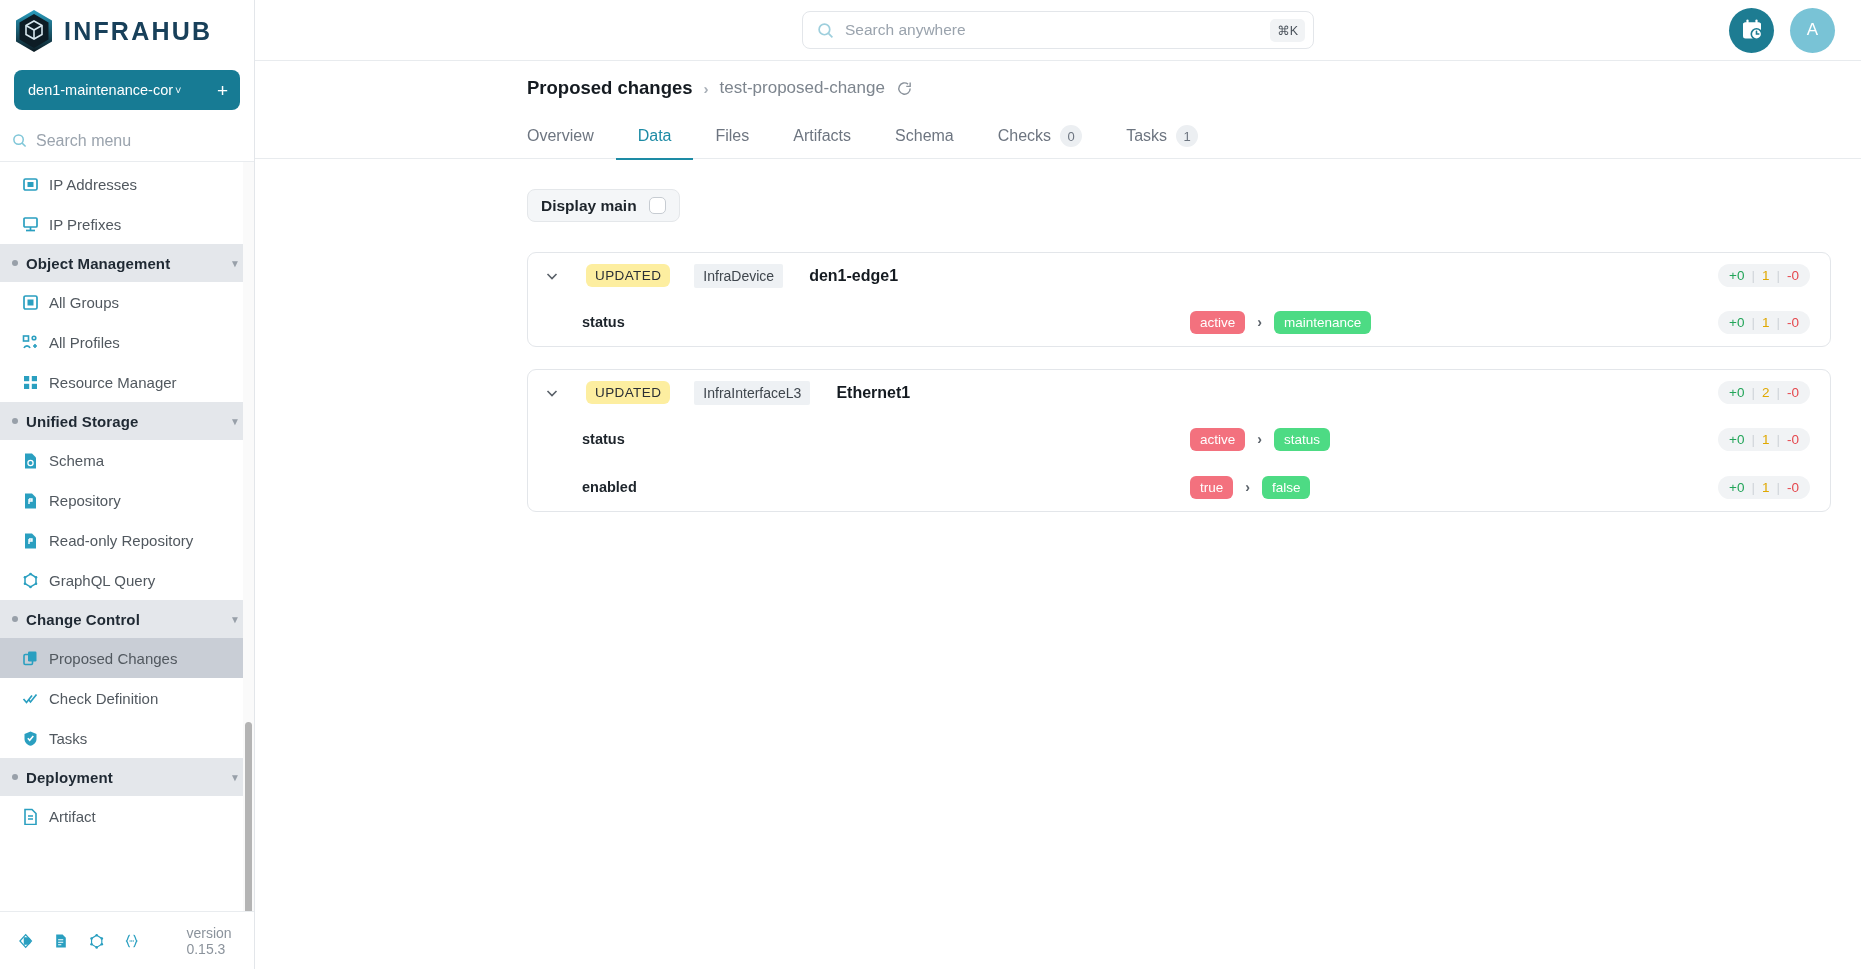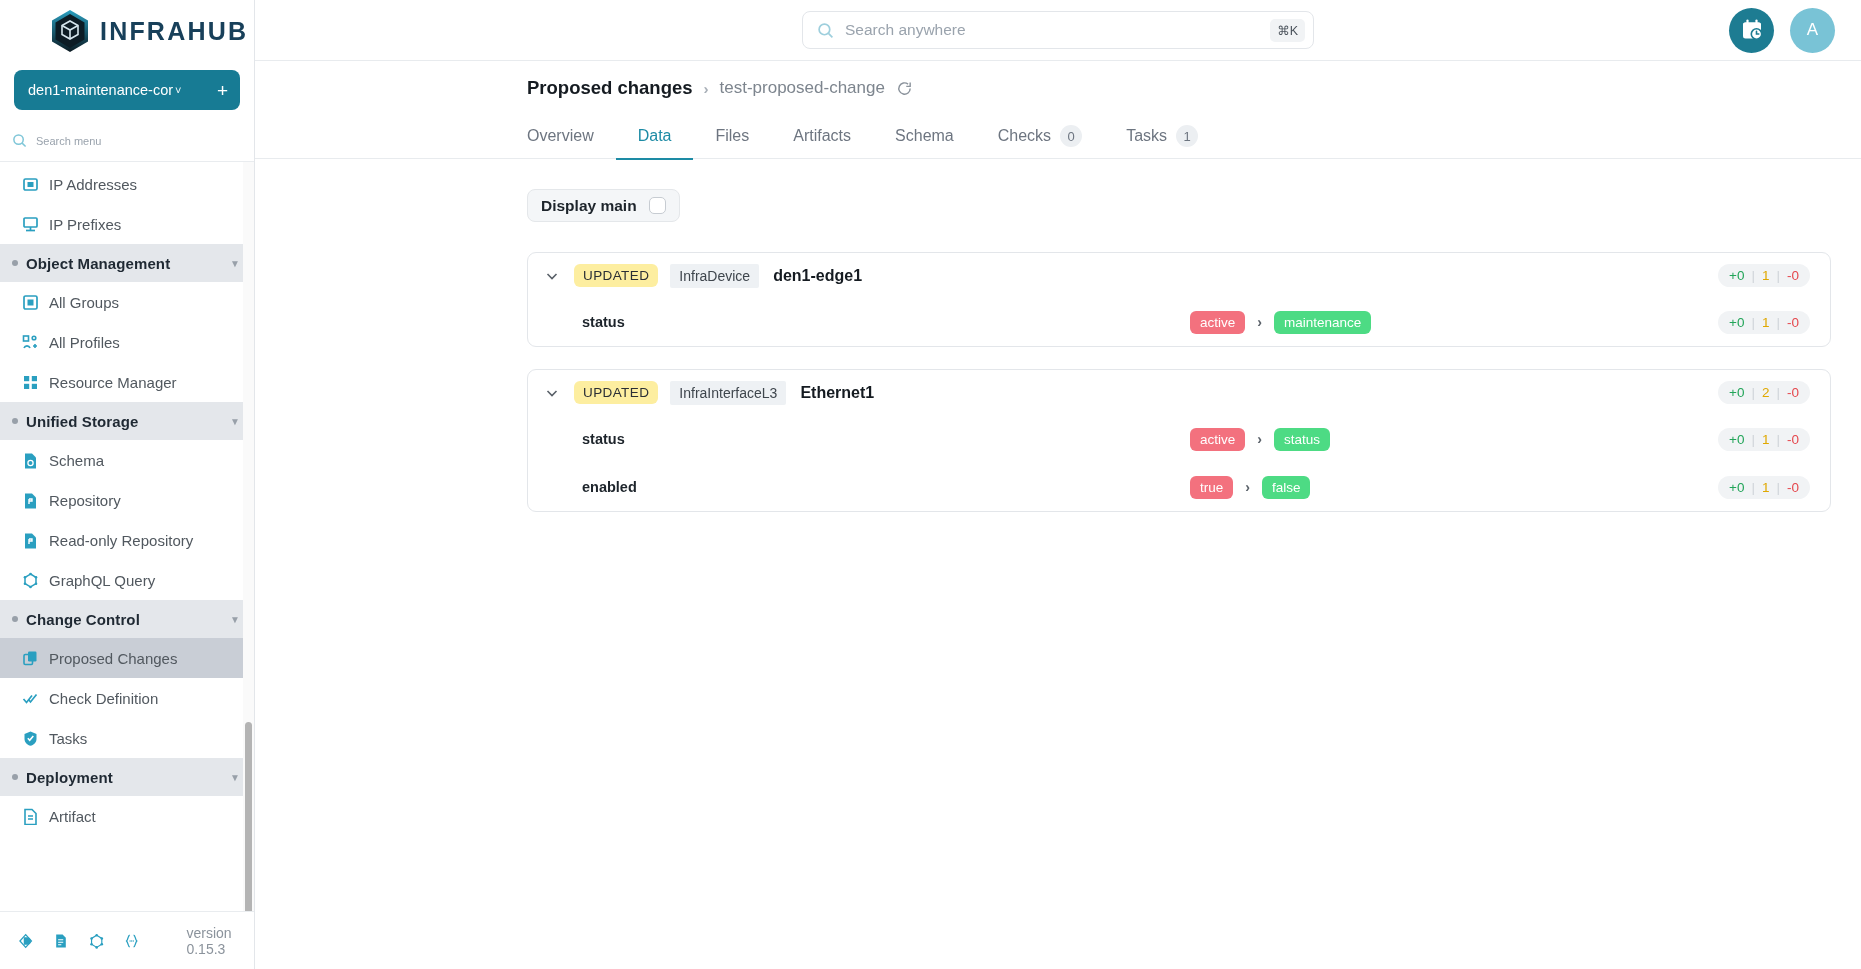--- a/index.html
+++ b/index.html
@@ -15,21 +15,20 @@
   .sidebar {
     width: 255px; height: 969px;
     background: #ffffff;
     border-right: 1px solid #e3e6ea;
     display: flex; flex-direction: column;
     position: relative; flex: 0 0 255px;
   }
   .logo-bar {
     height: 62px; display: flex; align-items: center; gap: 10px;
     padding-left: 14px;
-    margin-left: 36px;
   }
   .logo-mark { width: 40px; height: 44px; display:block; }
   .logo-text {
     font-size: 25px; font-weight: bold; letter-spacing: 2.2px;
     color: #18405a;
   }
   .branch-wrap { padding: 8px 14px 10px 14px; }
   .branch-btn {
     background: #177b94; border-radius: 8px; height: 40px;
     display: flex; align-items: center; color: #ffffff;
@@ -40,21 +39,21 @@
     max-width: 150px; text-overflow: clip;
   }
   .branch-chev { font-size: 11px; margin-left: 2px; opacity: .95; }
   .branch-plus { margin-left: auto; font-size: 19px; line-height: 1; font-weight: 300; }
 
   .menu-search {
     height: 42px; display: flex; align-items: center; gap: 9px;
     padding-left: 12px; border-bottom: 1px solid #e9ecef;
   }
   .menu-search input {
-    border: none; outline: none; font-size: 11px; color: #0369a1;
+    border: none; outline: none; font-size: 16px; color: #0369a1;
     font-family: "Liberation Sans", sans-serif; background: transparent; width: 170px;
   }
   .menu-search input::placeholder { color: #9aa3ad; }
 
   .menu-scroll {
     flex: 1; overflow: hidden; position: relative; padding-top: 2px;
   }
   .menu-group {
     background: #e4e7eb; height: 38px; display: flex; align-items: center;
     padding: 0 14px 0 12px; cursor: pointer;
@@ -157,21 +156,21 @@
   .dm-label { font-size: 15.5px; font-weight: bold; color: #1d242b; }
   .dm-box {
     width: 17px; height: 17px; border: 1px solid #c7ccd2; border-radius: 5px; background: #fff;
   }
 
   .diff-card {
     border: 1px solid #e3e6ea; border-radius: 9px; background: #ffffff;
     margin-bottom: 22px; overflow: hidden;
   }
   .diff-head {
-    height: 45px; display: flex; align-items: center; padding: 0 20px 0 14px; gap: 12px;
+    height: 45px; display: flex; align-items: center; padding: 0 20px 0 14px; gap: 24px;
   }
   .chev-btn {
     width: 20px; height: 20px; color: #5a6169; cursor: pointer;
     display: flex; align-items: center; justify-content: center; flex: 0 0 20px;
   }
   .pill-updated {
     background: #fdeea0; color: #2b2f35; font-size: 13.5px; letter-spacing: .4px;
     border-radius: 6px; padding: 4px 9px;
   }
   .pill-kind {

